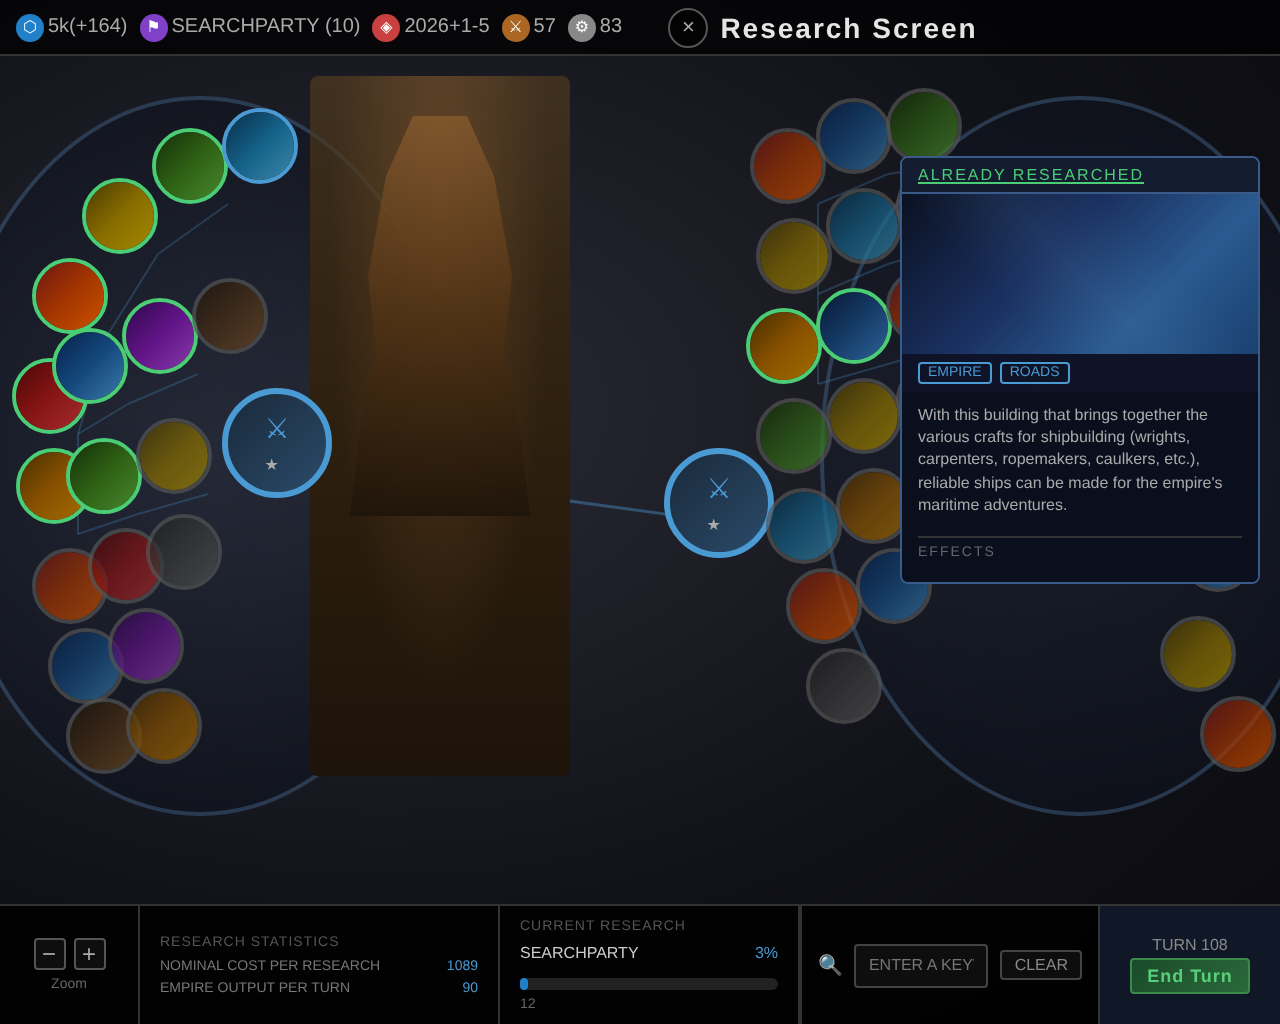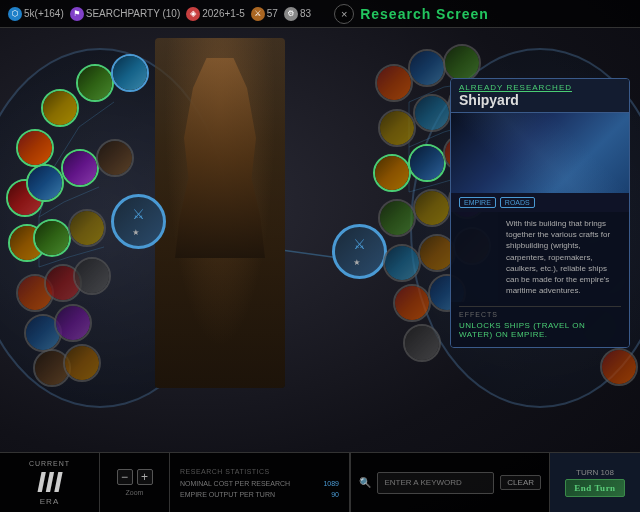--- a/index.html
+++ b/index.html
@@ -60,21 +60,21 @@
       justify-content: center;
       font-size: 8px;
     }
     .icon-science { background: #2080c8; color: #fff; }
     .icon-culture { background: #8040c8; color: #fff; }
     .icon-influence { background: #c84040; color: #fff; }
     .icon-industry { background: #888; color: #fff; }
 
     .title-center {
       font-size: 14px;
-      color: #22c55e;
+      color: #e5e5e5;
       font-weight: bold;
       letter-spacing: 1px;
     }
 
     .close-btn {
       width: 20px;
       height: 20px;
       border: 1px solid #555;
       border-radius: 50%;
       display: flex;
@@ -273,21 +273,20 @@
       border-radius: 2px;
       cursor: pointer;
     }
 
     .info-panel-desc {
       padding: 6px 8px;
       font-size: 8px;
       color: #aaa;
       line-height: 1.4;
       background: rgba(10,15,30,0.9);
-      margin-left: 47px;
     }
 
     .info-panel-effects {
       padding: 4px 8px 8px;
       background: rgba(10,15,30,0.9);
     }
 
     .effects-title {
       font-size: 7px;
       color: #666;
@@ -379,21 +378,20 @@
       margin-top: 2px;
       padding: 3px 8px;
       background: linear-gradient(135deg, #1a4a2a, #2a6a3a);
       border: 1px solid #3a8a4a;
       color: #5acd7a;
       font-size: 9px;
       cursor: pointer;
       border-radius: 2px;
       font-weight: bold;
       letter-spacing: 0.5px;
-      font-family: Liberation Serif, serif;
     }
 
     
     .connections-svg {
       position: absolute;
       inset: 0;
       pointer-events: none;
       z-index: 1;
     }
 
@@ -760,45 +758,38 @@
       <div class="tech-node-inner node-fire">
         <div class="node-overlay"></div>
       </div>
     </div>
 
   </div>
 
   <div class="info-panel">
     <div class="info-panel-header">
       <div class="already-researched">ALREADY RESEARCHED</div>
-      <div class="tech-title">Shipyard</div>
     </div>
     <div class="info-panel-image">
       <div class="shipyard-visual"></div>
     </div>
     <div class="info-panel-tags">
       <div class="tag">EMPIRE</div>
       <div class="tag">ROADS</div>
     </div>
     <div class="info-panel-desc">With this building that brings together the various crafts for shipbuilding (wrights, carpenters, ropemakers, caulkers, etc.), reliable ships can be made for the empire's maritime adventures.</div>
     <div class="info-panel-effects">
       <div class="effects-title">EFFECTS</div>
-      <div class="effect-item">UNLOCKS SHIPS (TRAVEL ON WATER) ON EMPIRE.</div>
     </div>
   </div>
 
 </div>
 
 <div class="bottom-bar">
 
-  <div style="width:100px;display:flex;flex-direction:column;align-items:center;justify-content:center;padding:4px 6px;border-right:1px solid #333;">
-    <div style="font-size:7px;color:#888;text-transform:uppercase;letter-spacing:1px;">Current</div>
-    <div style="font-size:30px;color:#ccc;font-weight:bold;line-height:1;font-style:italic;">III</div>
-    <div style="font-size:8px;color:#888;text-transform:uppercase;letter-spacing:1px;">Era</div>
-  </div>
 
   <div class="bottom-section" style="width:70px;align-items:center;">
     <div style="display:flex;gap:4px;margin-bottom:2px;">
       <div class="zoom-btn">−</div>
       <div class="zoom-btn">+</div>
     </div>
     <div style="font-size:7px;color:#666;">Zoom</div>
   </div>
 
   <div class="bottom-section" style="width:180px;">
@@ -806,20 +797,31 @@
     <div style="display:flex;justify-content:space-between;font-size:7px;margin-bottom:2px;">
       <span style="color:#777;">NOMINAL COST PER RESEARCH</span>
       <span style="color:#4a9ad4;">1089</span>
     </div>
     <div style="display:flex;justify-content:space-between;font-size:7px;">
       <span style="color:#777;">EMPIRE OUTPUT PER TURN</span>
       <span style="color:#4a9ad4;">90</span>
     </div>
   </div>
 
+  <div class="bottom-section" style="width:150px;">
+    <div style="font-size:7px;color:#555;text-transform:uppercase;margin-bottom:3px;letter-spacing:0.5px;">Current Research</div>
+    <div style="display:flex;justify-content:space-between;align-items:center;font-size:8px;margin-bottom:3px;">
+      <span style="color:#ccc;">SEARCHPARTY</span>
+      <span style="color:#4a9ad4;">3%</span>
+    </div>
+    <div class="progress-bar">
+      <div class="progress-fill" style="width:3%;"></div>
+    </div>
+    <div style="font-size:7px;color:#666;margin-top:2px;">12</div>
+  </div>
 
   <div style="flex:1;display:flex;align-items:center;padding:0 8px;gap:6px;border-left:1px solid #333;border-right:1px solid #333;">
     <div style="font-size:10px;color:#888;">🔍</div>
     <div style="flex:1;height:22px;border:1px solid #444;background:rgba(255,255,255,0.05);border-radius:2px;display:flex;align-items:center;padding:0 6px;">
       <input type="text" style="background: transparent; border: none; color: rgb(204, 204, 204); font-size: 8px; outline: none; width: 100%;" placeholder="ENTER A KEYWORD">
     </div>
     <div class="clear-btn">CLEAR</div>
   </div>
 
   <div class="turn-section">

